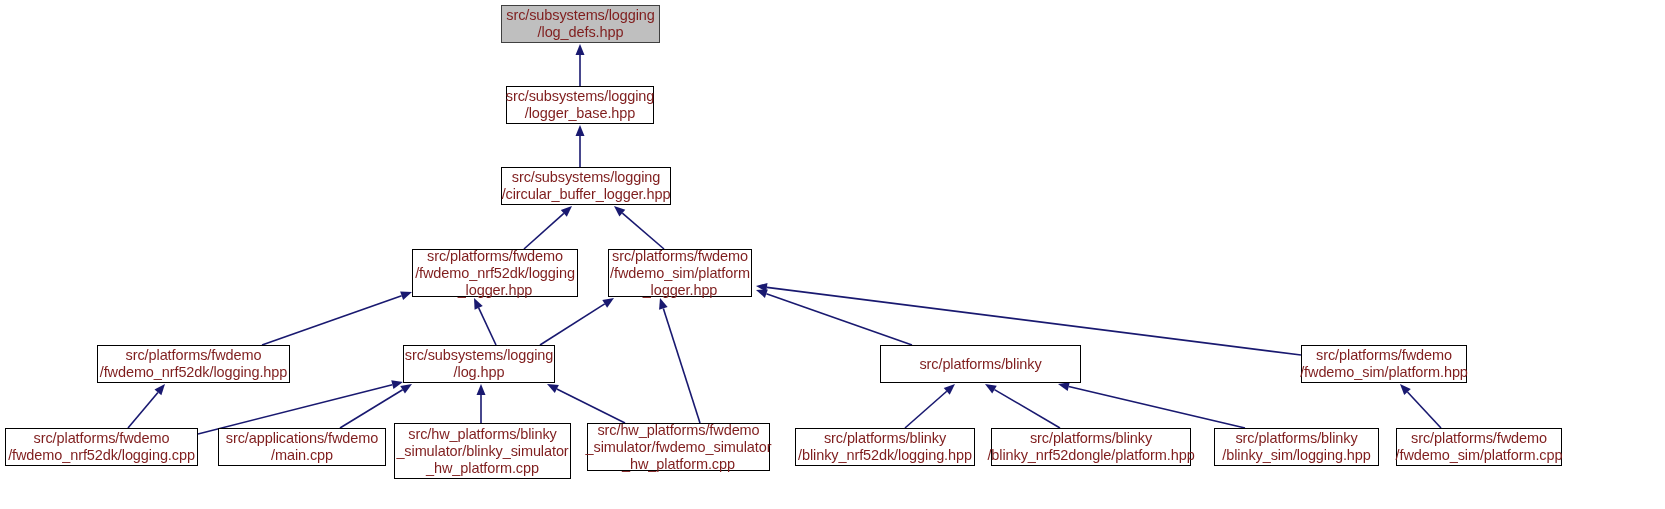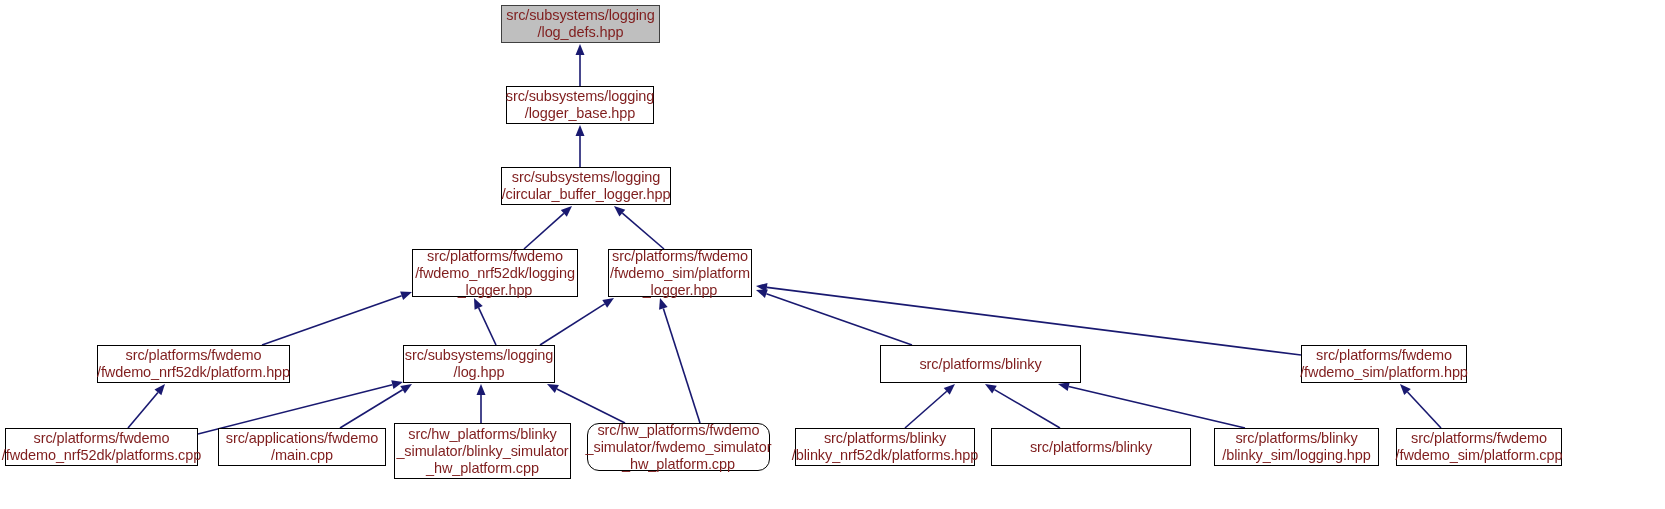--- a/index.html
+++ b/index.html
@@ -89,25 +89,25 @@
       <line x1="1245" y1="428" x2="1068.7075888516692" y2="386.519432670981" stroke="#191970" stroke-width="1.6"></line>
       <polygon points="1058,384 1069.7382658534343,382.1390554134799 1067.6769118499042,390.8998099284821" fill="#191970"></polygon>
       <line x1="1441" y1="428" x2="1407.4989815915328" y2="392.04768756164486" stroke="#191970" stroke-width="1.6"></line>
       <polygon points="1400,384 1410.7912174122057,388.97992236510873 1404.20674577086,395.115452758181" fill="#191970"></polygon>
     </svg>
 <div class="node root" style="left: 501px; top: 5px; width: 159px; height: 38px;"><span class="ln">src/subsystems/logging</span><span class="ln">/log_defs.hpp</span></div>
     <div class="node" style="left: 506px; top: 86px; width: 148px; height: 38px;"><span class="ln">src/subsystems/logging</span><span class="ln">/logger_base.hpp</span></div>
     <div class="node" style="left: 501px; top: 167px; width: 170px; height: 38px;"><span class="ln">src/subsystems/logging</span><span class="ln">/circular_buffer_logger.hpp</span></div>
     <div class="node" style="left: 412px; top: 249px; width: 166px; height: 48px;"><span class="ln">src/platforms/fwdemo</span><span class="ln">/fwdemo_nrf52dk/logging</span><span class="ln">_logger.hpp</span></div>
     <div class="node" style="left: 608px; top: 249px; width: 144px; height: 48px;"><span class="ln">src/platforms/fwdemo</span><span class="ln">/fwdemo_sim/platform</span><span class="ln">_logger.hpp</span></div>
-    <div class="node" style="left: 97px; top: 345px; width: 193px; height: 38px;"><span class="ln">src/platforms/fwdemo</span><span class="ln">/fwdemo_nrf52dk/platform.hpp</span></div>
+    <div class="node" style="left: 97px; top: 345px; width: 193px; height: 38px;"><span class="ln">src/platforms/fwdemo</span><span class="ln">/fwdemo_nrf52dk/logging.hpp</span></div>
     <div class="node" style="left: 403px; top: 345px; width: 152px; height: 38px;"><span class="ln">src/subsystems/logging</span><span class="ln">/log.hpp</span></div>
     <div class="node" style="left: 880px; top: 345px; width: 201px; height: 38px;"><span class="ln">src/platforms/blinky</span></div>
     <div class="node" style="left: 1301px; top: 345px; width: 166px; height: 38px;"><span class="ln">src/platforms/fwdemo</span><span class="ln">/fwdemo_sim/platform.hpp</span></div>
-    <div class="node" style="left: 5px; top: 428px; width: 193px; height: 38px;"><span class="ln">src/platforms/fwdemo</span><span class="ln">/fwdemo_nrf52dk/platforms.cpp</span></div>
+    <div class="node" style="left: 5px; top: 428px; width: 193px; height: 38px;"><span class="ln">src/platforms/fwdemo</span><span class="ln">/fwdemo_nrf52dk/logging.cpp</span></div>
     <div class="node" style="left: 218px; top: 428px; width: 168px; height: 38px;"><span class="ln">src/applications/fwdemo</span><span class="ln">/main.cpp</span></div>
     <div class="node" style="left: 394px; top: 423px; width: 177px; height: 56px;"><span class="ln">src/hw_platforms/blinky</span><span class="ln">_simulator/blinky_simulator</span><span class="ln">_hw_platform.cpp</span></div>
-    <div class="node" style="left: 587px; top: 423px; width: 183px; height: 48px; border-radius: 12px;"><span class="ln">src/hw_platforms/fwdemo</span><span class="ln">_simulator/fwdemo_simulator</span><span class="ln">_hw_platform.cpp</span></div>
-    <div class="node" style="left: 795px; top: 428px; width: 180px; height: 38px;"><span class="ln">src/platforms/blinky</span><span class="ln">/blinky_nrf52dk/platforms.hpp</span></div>
-    <div class="node" style="left: 991px; top: 428px; width: 200px; height: 38px;"><span class="ln">src/platforms/blinky</span></div>
+    <div class="node" style="left: 587px; top: 423px; width: 183px; height: 48px;"><span class="ln">src/hw_platforms/fwdemo</span><span class="ln">_simulator/fwdemo_simulator</span><span class="ln">_hw_platform.cpp</span></div>
+    <div class="node" style="left: 795px; top: 428px; width: 180px; height: 38px;"><span class="ln">src/platforms/blinky</span><span class="ln">/blinky_nrf52dk/logging.hpp</span></div>
+    <div class="node" style="left: 991px; top: 428px; width: 200px; height: 38px;"><span class="ln">src/platforms/blinky</span><span class="ln">/blinky_nrf52dongle/platform.hpp</span></div>
     <div class="node" style="left: 1214px; top: 428px; width: 165px; height: 38px;"><span class="ln">src/platforms/blinky</span><span class="ln">/blinky_sim/logging.hpp</span></div>
     <div class="node" style="left: 1396px; top: 428px; width: 166px; height: 38px;"><span class="ln">src/platforms/fwdemo</span><span class="ln">/fwdemo_sim/platform.cpp</span></div>
   </div>
 
 </body></html>

